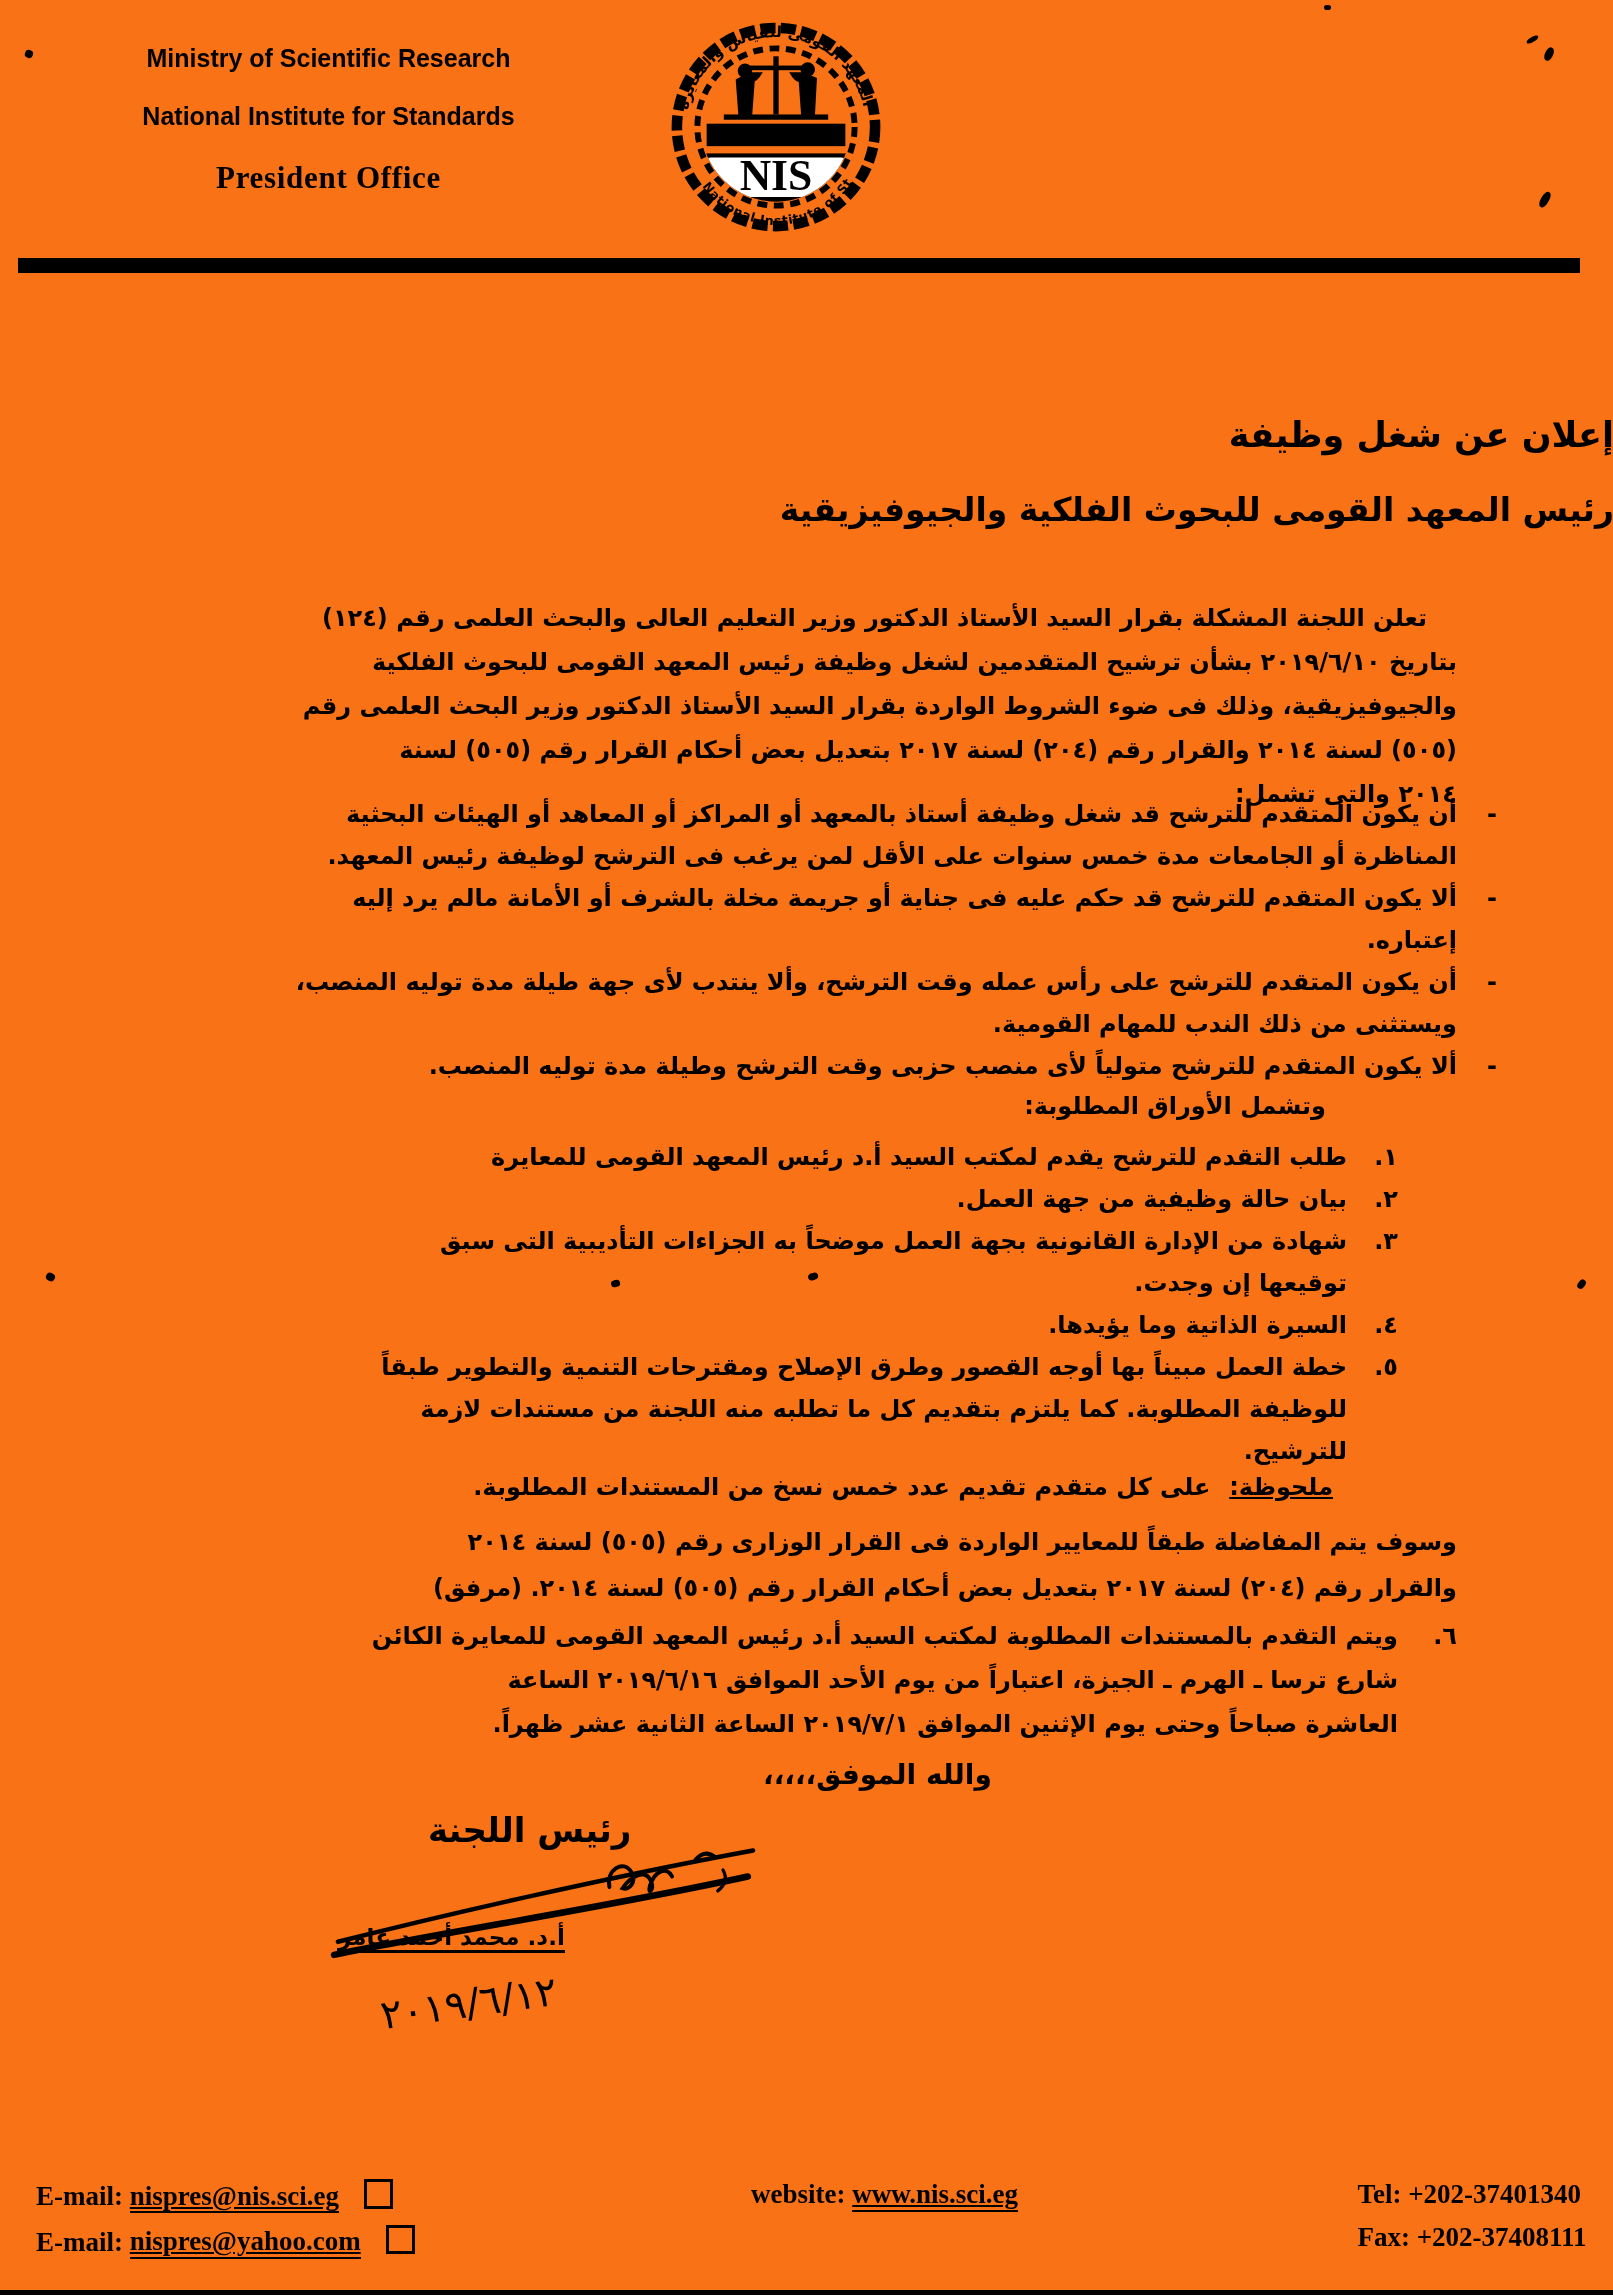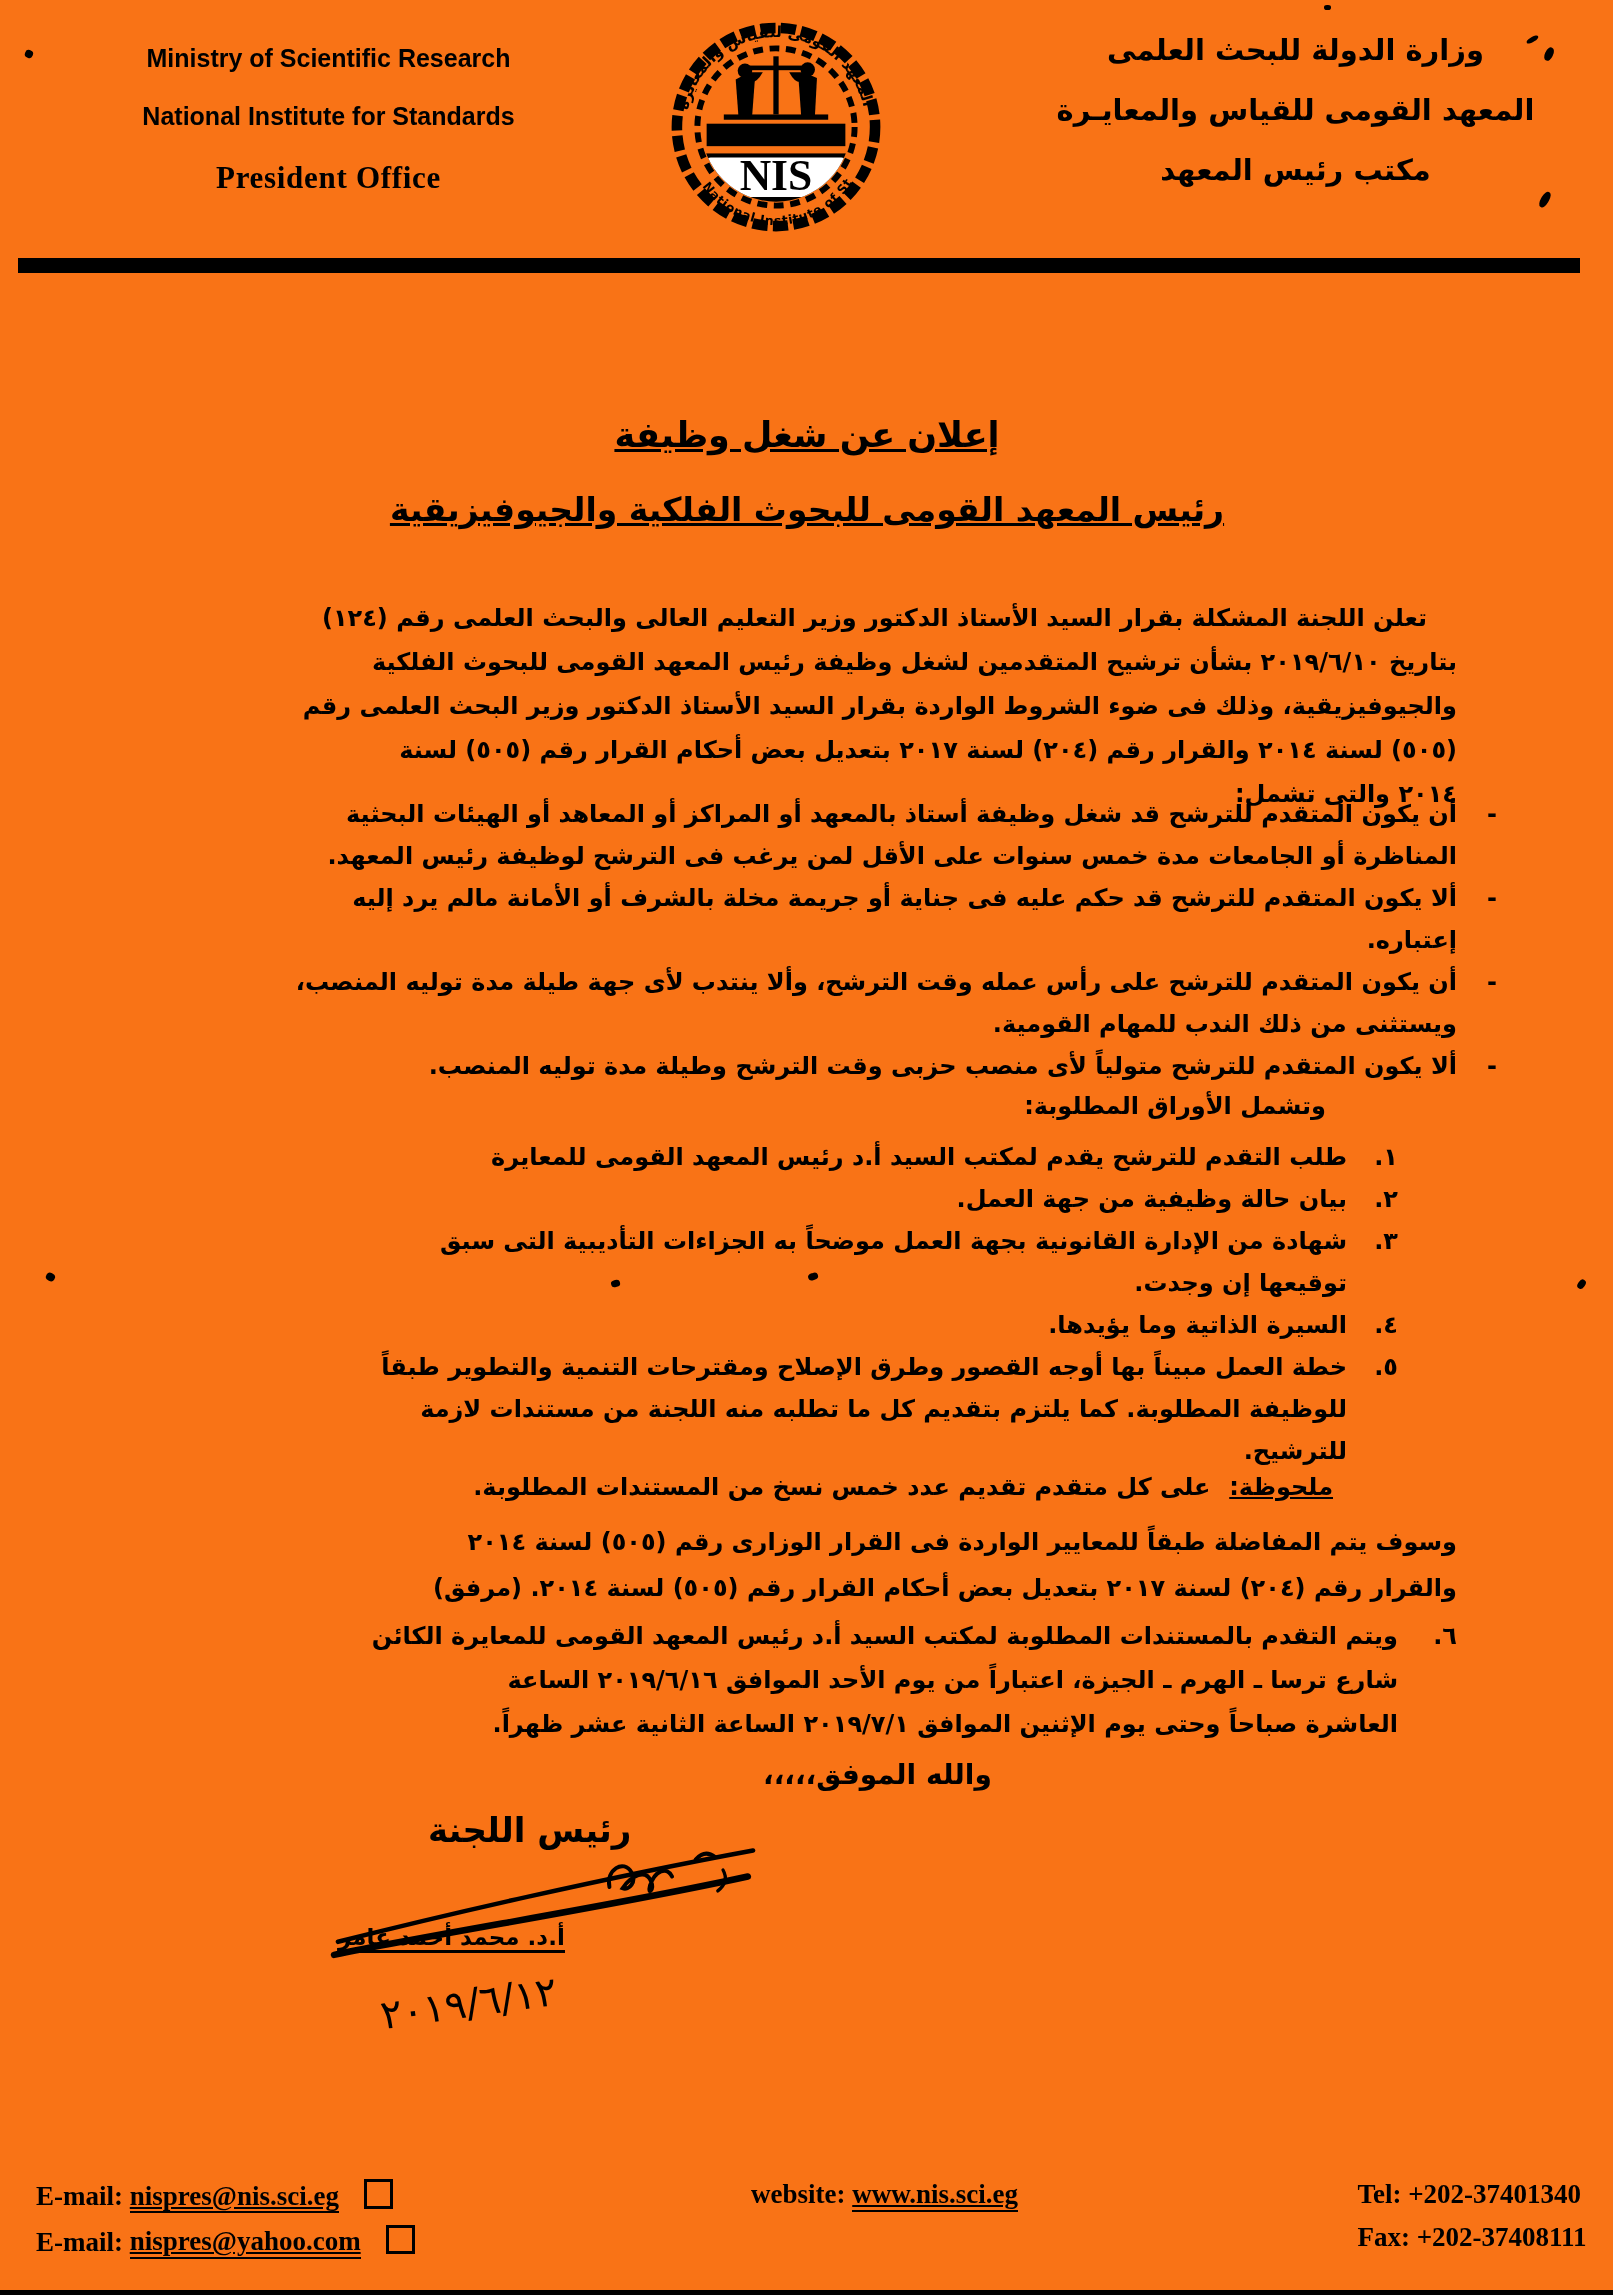--- a/index.html
+++ b/index.html
@@ -14,21 +14,21 @@
   .hdr-ar{right:77px;top:33px;width:483px;text-align:center;direction:rtl;}
   .hdr-ar div{font-weight:bold;font-size:29px;margin-bottom:26px;white-space:nowrap;}
   .seal{left:667px;top:18.3px;width:218px;height:218px;}
 
   
   .rule{left:18.3px;top:258px;width:1562px;height:15px;background:#000;}
   .bottom-rule{left:0;top:2290px;width:1614px;height:4.6px;background:#000;}
   .spot{position:absolute;background:#000;border-radius:45%;}
 
   
-  .title{left:0;width:100%;text-align:center;direction:rtl;font-weight:bold;white-space:nowrap;text-decoration:underline;}
+  .title{left:0;width:100%;text-align:right;direction:rtl;font-weight:bold;white-space:nowrap;}
   .title1{top:415px;font-size:35px;}
   .title2{top:490px;font-size:33px;}
 
   
   .ar{direction:rtl;text-align:right;font-weight:bold;font-size:24px;white-space:nowrap;}
   .intro{top:596px;right:157px;line-height:44px;text-align:right;}
   .intro .first{padding-right:30px;}
   .conds{top:793px;right:157px;line-height:42px;}
   .cond{position:relative;}
   .cond .dash{position:absolute;right:-40px;top:0;}
@@ -100,25 +100,20 @@
       <rect x="86" y="146" width="158" height="8"></rect>
     </g>
     <rect x="60" y="160" width="210" height="34" fill="#000"></rect>
     <g clip-path="url(#innerClip)">
       <rect x="40" y="205" width="250" height="95" fill="#000"></rect>
       <rect x="56" y="211" width="218" height="60" rx="10" fill="#fff"></rect>
       <text x="165" y="261" text-anchor="middle" font-family="Liberation Serif, serif" font-size="66" font-weight="bold" fill="#000">NIS</text>
     </g>
   </svg>
 
-  <div class="abs hdr-ar">
-    <div>وزارة الدولة للبحث العلمى</div>
-    <div>المعهد القومى للقياس والمعايـرة</div>
-    <div>مكتب رئيس المعهد</div>
-  </div>
 
   <div class="abs rule"></div>
 
   <div class="abs title title1">إعلان عن شغل وظيفة</div>
   <div class="abs title title2">رئيس المعهد القومى للبحوث الفلكية والجيوفيزيقية</div>
 
   <div class="abs ar intro">
     <div class="first">تعلن اللجنة المشكلة بقرار السيد الأستاذ الدكتور وزير التعليم العالى والبحث العلمى رقم (١٢٤)</div>
     <div>بتاريخ ٢٠١٩/٦/١٠ بشأن ترشيح المتقدمين لشغل وظيفة رئيس المعهد القومى للبحوث الفلكية</div>
     <div>والجيوفيزيقية، وذلك فى ضوء الشروط الواردة بقرار السيد الأستاذ الدكتور وزير البحث العلمى رقم</div>

